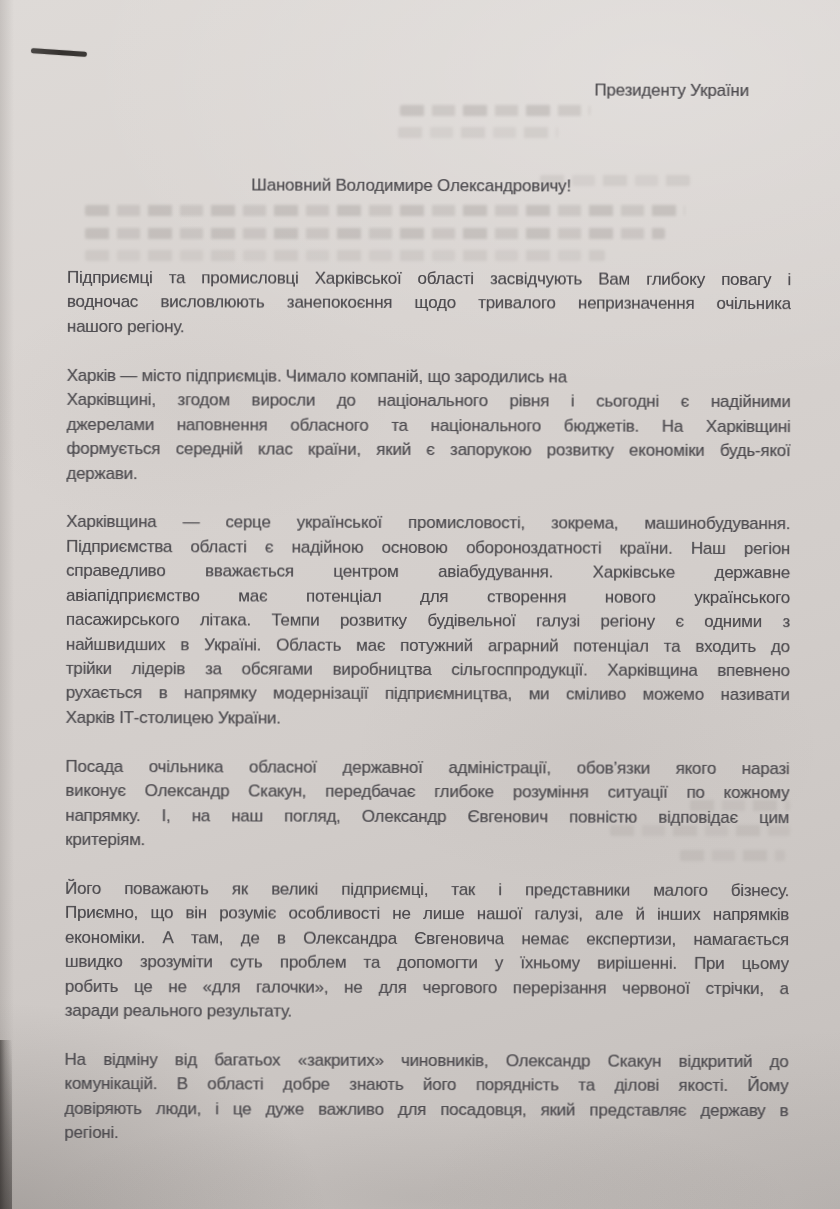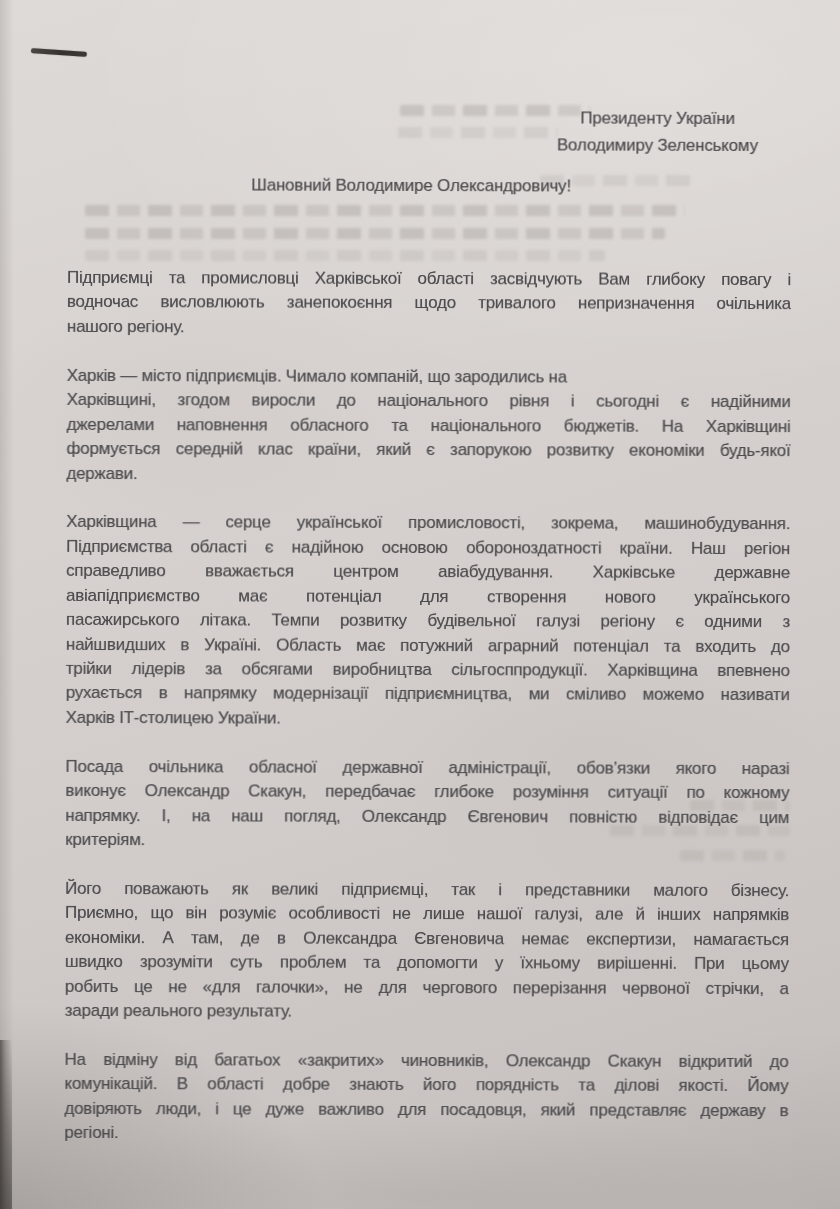--- a/index.html
+++ b/index.html
@@ -43,22 +43,22 @@
     box-shadow:0 0 1px rgba(40,38,36,.6);
   }
   
   .letter{
     position:absolute;inset:0;color:#4c4a4e;
     transform:rotate(.18deg);
     text-shadow:0 0 .6px rgba(76,74,80,.55);
     filter:blur(.25px);
   }
   .recipient{
-    position:absolute;left:531px;top:77px;width:250px;
-    font-size:17px;line-height:26.5px;text-align:center;letter-spacing:-0.2px;margin-top:28px;
+    position:absolute;left:545px;top:77px;width:250px;
+    font-size:17px;line-height:26.5px;text-align:center;letter-spacing:-0.2px;
   }
   .salutation{
     position:absolute;left:250px;top:176px;
     font-size:17px;letter-spacing:-0.2px;
   }
   .body-text{
     position:absolute;left:66px;top:267px;width:724px;
     font-size:17px;letter-spacing:-0.25px;
   }
   .para{margin:0 0 24.45px 0;}
@@ -96,21 +96,20 @@
   <div class="ghost" style="left:85px;top:228px;width:580px;"></div>
   <div class="ghost faint" style="left:85px;top:250px;width:520px;"></div>
   <div class="ghost faint" style="left:690px;top:800px;width:100px;"></div>
   <div class="ghost faint" style="left:610px;top:825px;width:180px;"></div>
   <div class="ghost faint" style="left:680px;top:850px;width:105px;"></div>
 
   <div class="letter" style="color: rgb(76, 74, 78);">
 
     <div class="recipient">
       <div>Президенту України</div>
-      <div>Володимиру Зеленському</div>
     </div>
 
     <div class="salutation">Шановний Володимире Олександровичу!</div>
 
     <div class="body-text" id="paragraphs">
         <div class="para">
           <div class="line">Підприємці та промисловці Харківської області засвідчують Вам глибоку повагу і</div>
           <div class="line">водночас висловлюють занепокоєння щодо тривалого непризначення очільника</div>
           <div class="line left">нашого регіону.</div>
         </div>

